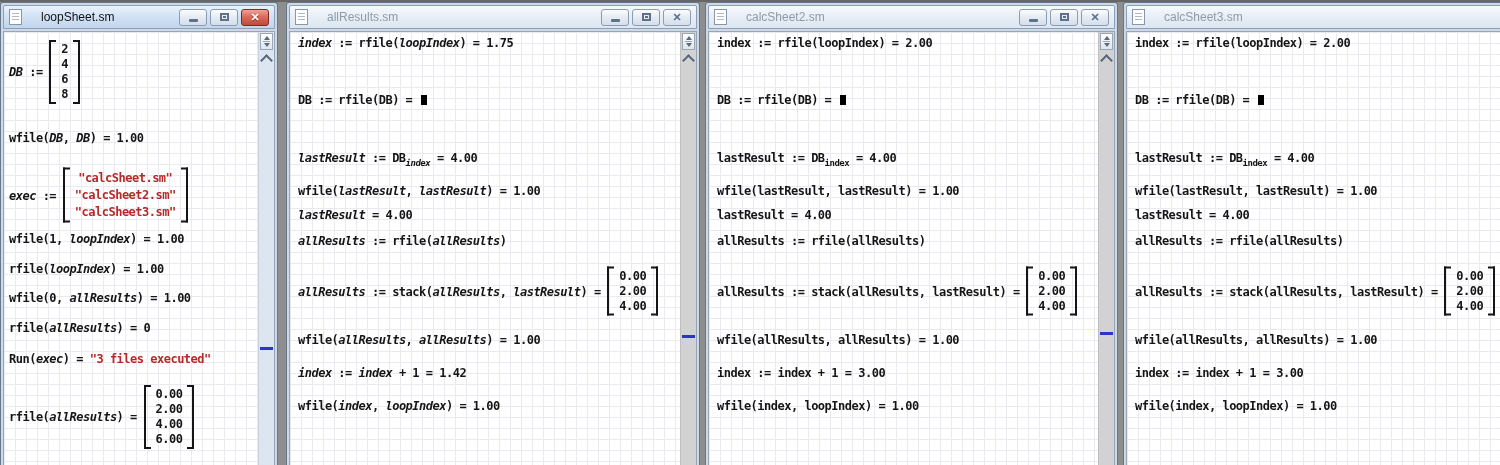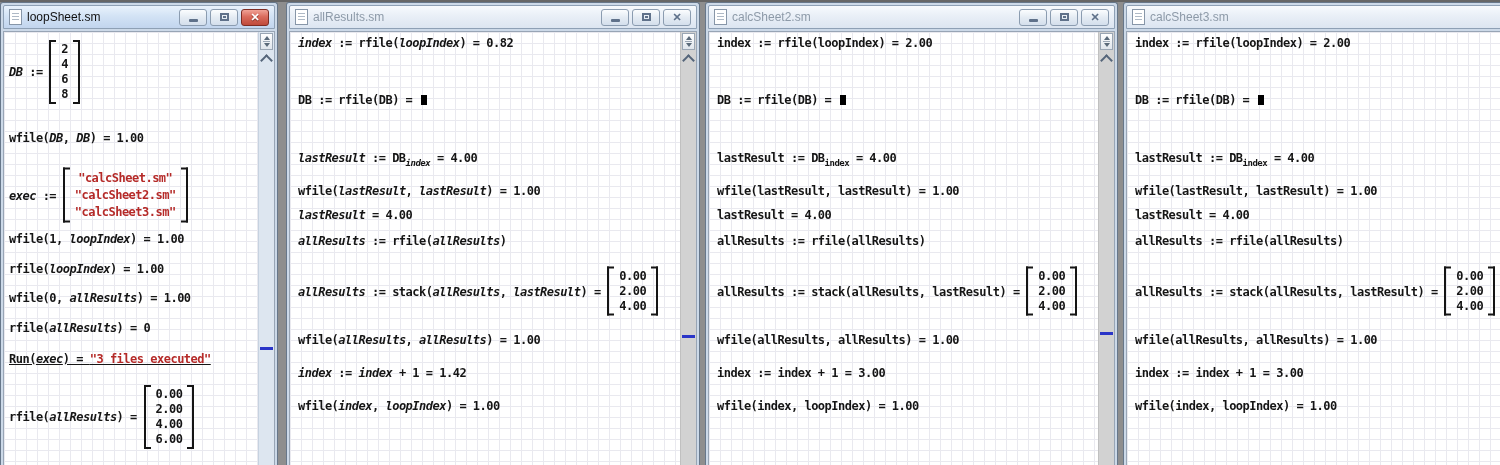--- a/index.html
+++ b/index.html
@@ -7,21 +7,21 @@
     width:1500px;height:465px;overflow:hidden;position:relative;
     background:#8e8e8e;border-top:2px solid #666;box-sizing:border-box;
     font-family:"Liberation Sans", sans-serif;
   }
   .win{
     position:absolute;top:0;height:465px;box-sizing:border-box;
     background:#ccd9e8;border:1px solid #67778a;border-bottom:none;
     border-radius:3px 3px 0 0;padding:2px;
   }
   .titlebar{
-    height:24px;display:flex;align-items:center;gap:5px;padding:0 5px;
+    height:24px;display:flex;align-items:center;gap:19px;padding:0 5px;
     border:1px solid #8ea0b5;border-radius:2px 2px 0 0;box-sizing:border-box;
     background:linear-gradient(#f7fafd,#e9eff7 45%,#dce5f1);
   }
   .win.active .titlebar{background:linear-gradient(#e9f2fc,#d3e3f5 45%,#c2d5ee);}
   .wtitle{font-size:12px;color:#8d9aa8;flex:0 1 auto;white-space:nowrap;overflow:hidden;}
   .win.active .wtitle{color:#111;}
   
   .docicon{width:11px;height:14px;background:#fff;border:1px solid #8796a8;position:relative;flex:none;}
   .docicon span{position:absolute;left:2px;right:2px;height:1px;background:#aeb9c6;}
   .docicon span:nth-child(1){top:3px}.docicon span:nth-child(2){top:6px}.docicon span:nth-child(3){top:9px}
@@ -116,21 +116,21 @@
       <span class="up"></span>
       <span class="thumb" style="top: 315px;"></span>
     </div>
   <div class="mline" style="left: 5px; top: 40px;"><span class="it">DB</span><span> := </span><span class="mx"><span class="mxb l"></span><span class="mxv"><span>2</span><span>4</span><span>6</span><span>8</span></span><span class="mxb r"></span></span></div>
       <div class="mline" style="left: 5px; top: 106px;"><span>wfile(</span><span class="it">DB</span><span>, </span><span class="it">DB</span><span>) = 1.00</span></div>
       <div class="mline" style="left: 5px; top: 163px;"><span class="it">exec</span><span> := </span><span class="mx red"><span class="mxb l"></span><span class="mxv"><span>"calcSheet.sm"</span><span>"calcSheet2.sm"</span><span>"calcSheet3.sm"</span></span><span class="mxb r"></span></span></div>
       <div class="mline" style="left: 5px; top: 207px;"><span>wfile(1, </span><span class="it">loopIndex</span><span>) = 1.00</span></div>
       <div class="mline" style="left: 5px; top: 237px;"><span>rfile(</span><span class="it">loopIndex</span><span>) = 1.00</span></div>
       <div class="mline" style="left: 5px; top: 266px; justify-content: center;"><span>wfile(0, </span><span class="it">allResults</span><span>) = 1.00</span></div>
       <div class="mline" style="left: 5px; top: 296px;"><span>rfile(</span><span class="it">allResults</span><span>) = 0</span></div>
-      <div class="mline" style="left: 5px; top: 327px; text-decoration: underline;"><span>Run(</span><span class="it">exec</span><span>) = </span><span class="red">"3 files executed"</span></div>
+      <div class="mline" style="left: 5px; top: 327px;"><span>Run(</span><span class="it">exec</span><span>) = </span><span class="red">"3 files executed"</span></div>
       <div class="mline" style="left: 5px; top: 385px;"><span>rfile(</span><span class="it">allResults</span><span>) = </span><span class="mx"><span class="mxb l"></span><span class="mxv"><span>0.00</span><span>2.00</span><span>4.00</span><span>6.00</span></span><span class="mxb r"></span></span></div>
     </div>
 </div>
 
 <div class="win" style="left:286px;width:414px;">
   <div class="titlebar">
     <span class="docicon">
         <span></span>
         <span></span>
         <span></span>
@@ -153,21 +153,21 @@
   <div class="client">
     <div class="vsb">
       <span class="split">
           <span class="tri-up"></span>
           <span class="split-bar"></span>
           <span class="tri-down"></span>
         </span>
       <span class="up"></span>
       <span class="thumb" style="top: 303px;"></span>
     </div>
-  <div class="mline" style="left: 8px; top: 11px;"><span class="it">index</span><span> := rfile(</span><span class="it">loopIndex</span><span>) = 0.82</span></div>
+  <div class="mline" style="left: 8px; top: 11px;"><span class="it">index</span><span> := rfile(</span><span class="it">loopIndex</span><span>) = 1.75</span></div>
       <div class="mline" style="left: 8px; top: 68px;"><span>DB := rfile(DB) = </span><span class="bx"></span></div>
       <div class="mline" style="left: 8px; top: 126px;"><span class="it">lastResult</span><span> := DB</span><span class="it sub">index</span><span> = 4.00</span></div>
       <div class="mline" style="left: 8px; top: 159px;"><span>wfile(</span><span class="it">lastResult</span><span>, </span><span class="it">lastResult</span><span>) = 1.00</span></div>
       <div class="mline" style="left: 8px; top: 183px;"><span class="it">lastResult</span><span> = 4.00</span></div>
       <div class="mline" style="left: 8px; top: 209px;"><span class="it">allResults</span><span> := rfile(</span><span class="it">allResults</span><span>)</span></div>
       <div class="mline" style="left: 8px; top: 259px;"><span class="it">allResults</span><span> := stack(</span><span class="it">allResults</span><span>, </span><span class="it">lastResult</span><span>) = </span><span class="mx"><span class="mxb l"></span><span class="mxv"><span>0.00</span><span>2.00</span><span>4.00</span></span><span class="mxb r"></span></span></div>
       <div class="mline" style="left: 8px; top: 308px;"><span>wfile(</span><span class="it">allResults</span><span>, </span><span class="it">allResults</span><span>) = 1.00</span></div>
       <div class="mline" style="left: 8px; top: 341px;"><span class="it">index</span><span> := </span><span class="it">index</span><span> + 1 = 1.42</span></div>
       <div class="mline" style="left: 8px; top: 374px;"><span>wfile(</span><span class="it">index</span><span>, </span><span class="it">loopIndex</span><span>) = 1.00</span></div>
     </div>

